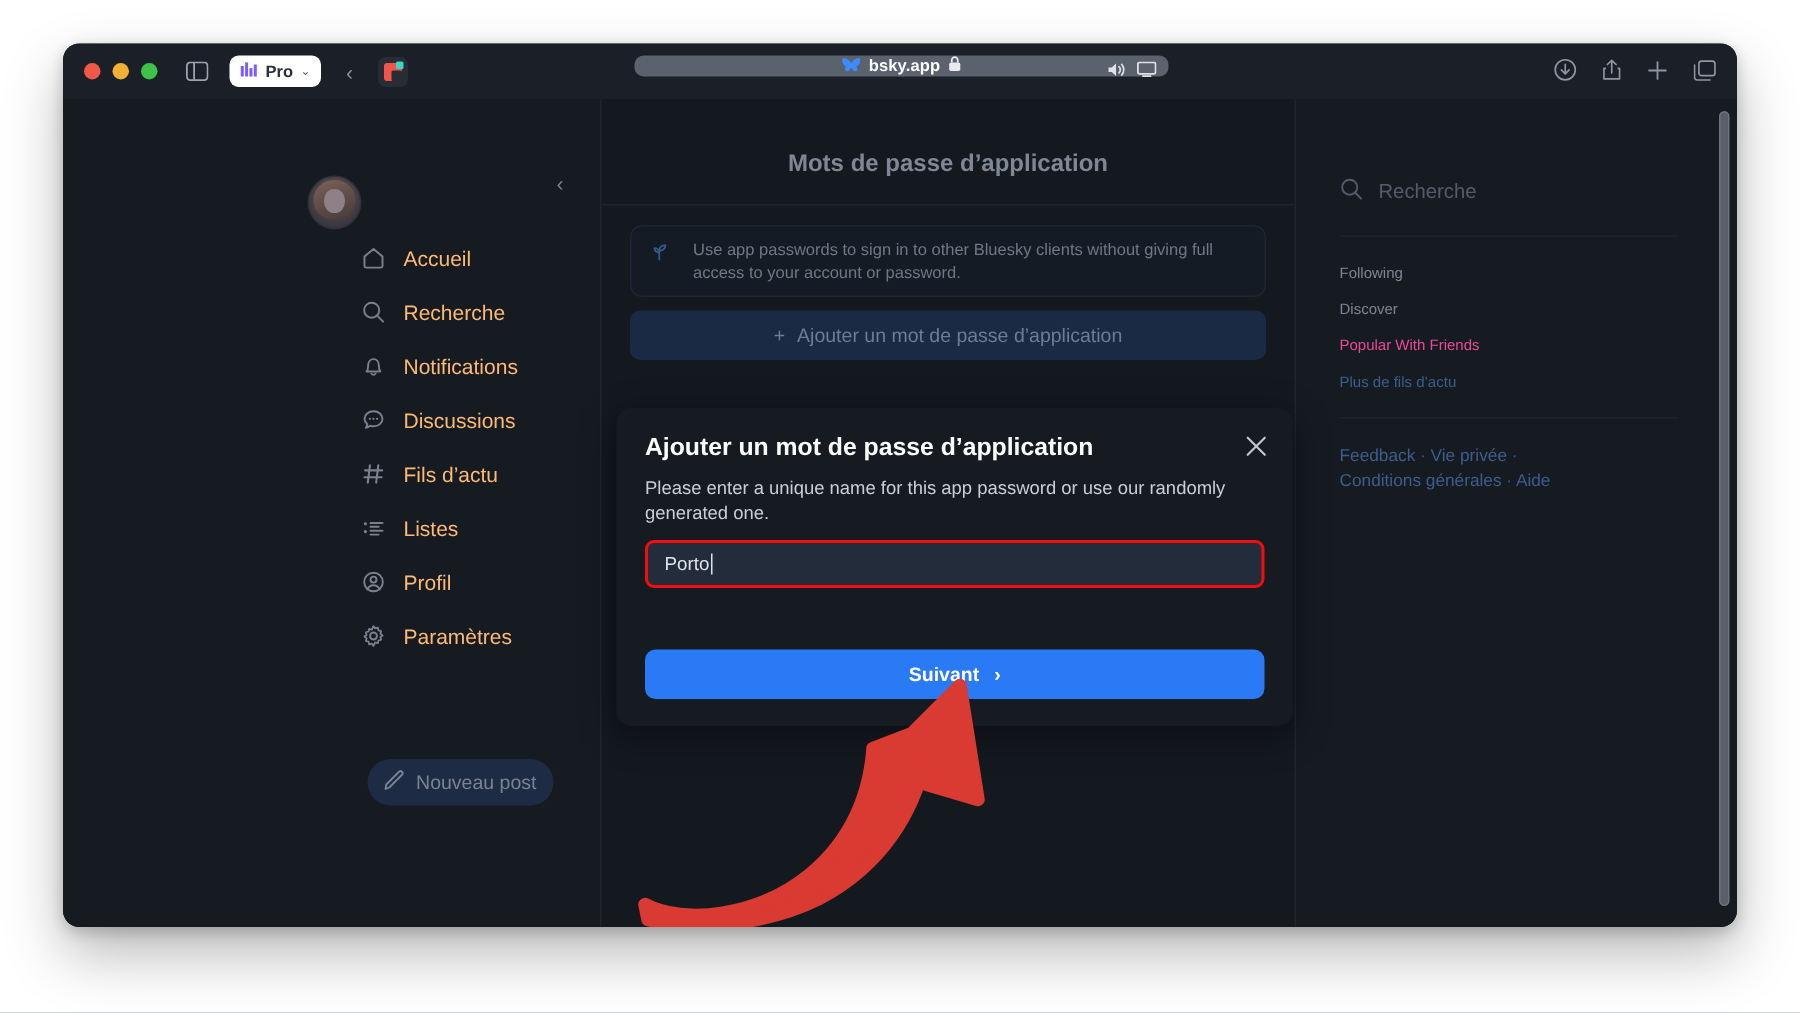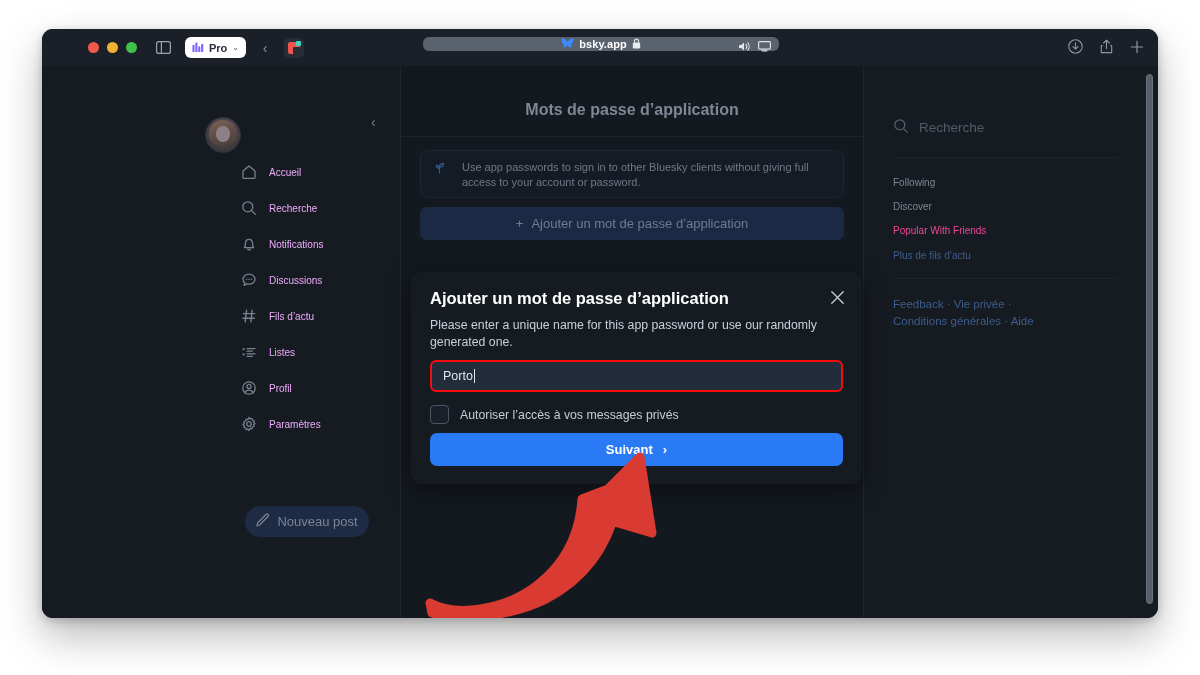--- a/index.html
+++ b/index.html
@@ -24,21 +24,21 @@
     border-radius: 11px;
     box-shadow: 0 18px 40px rgba(0,0,0,0.28), 0 3px 10px rgba(0,0,0,0.2);
     overflow: hidden;
   }
 
   
   .titlebar {
     position: absolute; left: 0; top: 0;
     width: 1116px; height: 37px;
     background: #1b2028;
-    display: flex; align-items: center; padding-left: 32px;
+    display: flex; align-items: center;
   }
   .traffic { display: flex; gap: 8px; margin-left: 14px; }
   .dot { width: 11px; height: 11px; border-radius: 50%; }
   .dot.red { background: #f2584a; }
   .dot.yellow { background: #f3b033; }
   .dot.green { background: #3fc14a; }
 
   .tb-icon {
     width: 20px; height: 18px;
     margin-left: 16px;
@@ -143,22 +143,22 @@
     background: #8d8087;
   }
   .sb-collapse {
     position: absolute; left: 329px; top: 48px;
     font-size: 14px; color: #78808d;
   }
   .navitem {
     position: absolute; left: 198px;
     height: 26px;
     display: flex; align-items: center; gap: 12px;
-    color: #f0abfc;
-    font-size: 10px;
+    color: #fdba74;
+    font-size: 14px;
   }
   .navitem .nicon {
     width: 17px; height: 17px;
     display: flex; align-items: center; justify-content: center;
     color: #79818d;
   }
   .newpost {
     position: absolute; left: 203px; top: 392px;
     width: 124px; height: 31px;
     background: #1e2b44;
@@ -572,24 +572,20 @@
               <path d="M1.8 1.8l11.4 11.4M13.2 1.8L1.8 13.2" fill="none" stroke="#c3c9d2" stroke-width="1.4" stroke-linecap="round"></path>
             </svg>
         </div>
         <div class="modal-desc">Please enter a unique name for this app password or use our randomly generated one.</div>
 
         <div class="modal-input">
           <span class="val">Porto</span>
             <span class="caret"></span>
         </div>
 
-        <div class="modal-check">
-          <span class="cbox"></span>
-          <span class="clabel">Autoriser l’accès à vos messages privés</span>
-        </div>
 
         <div class="modal-next">
           <span>Suivant</span>
           <span>›</span>
         </div>
       </div>
 
       <div class="arrow-ann">
         <svg width="240" height="180" viewBox="0 0 240 180">
           <path d="M8 152

